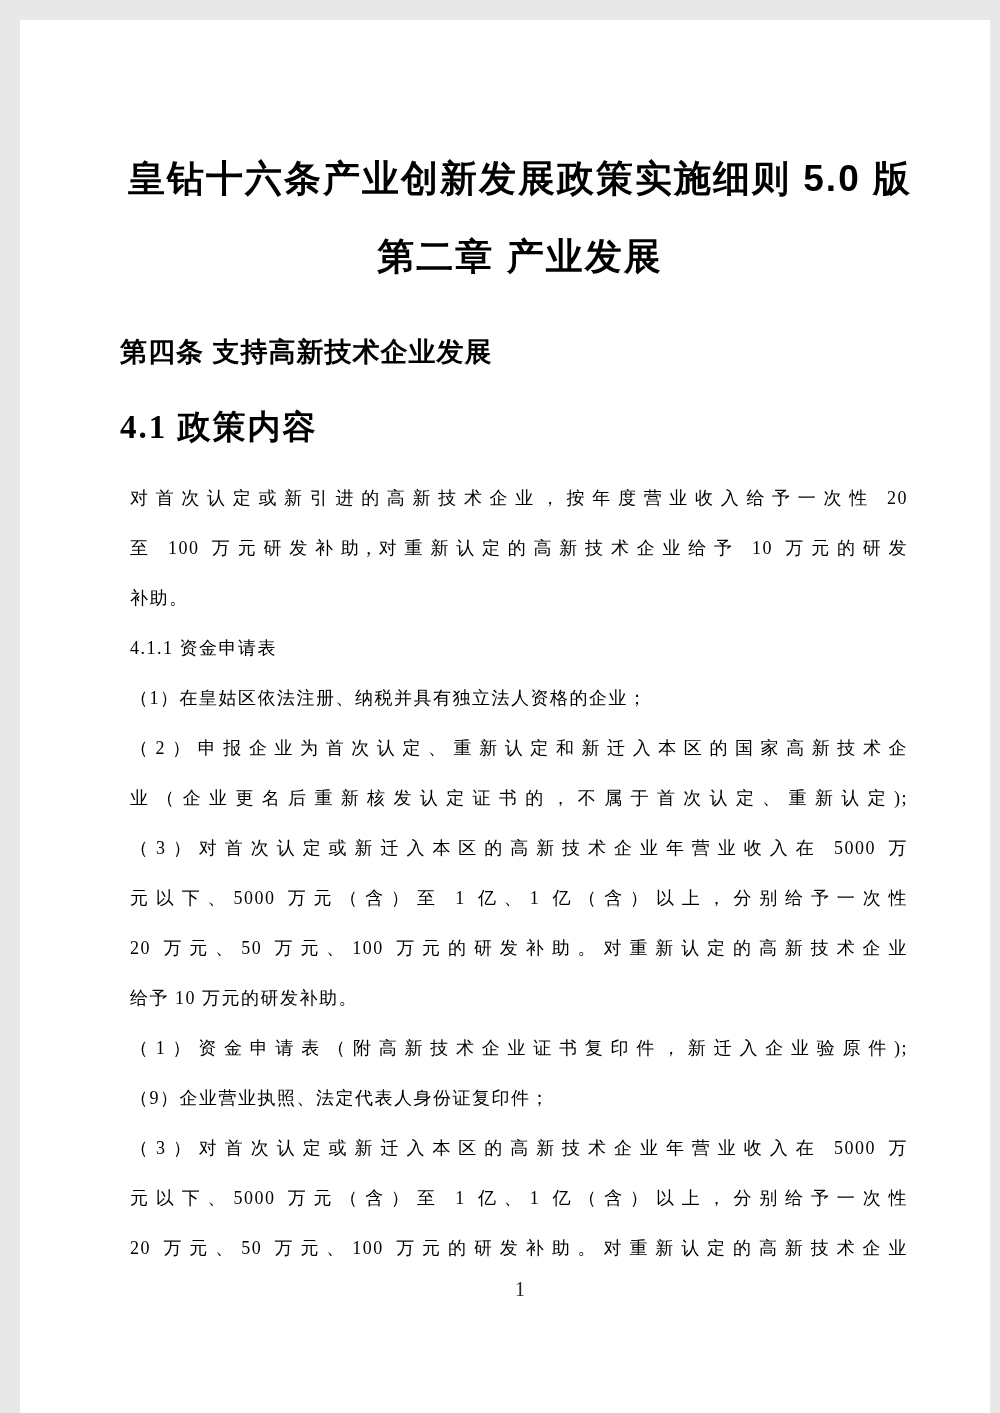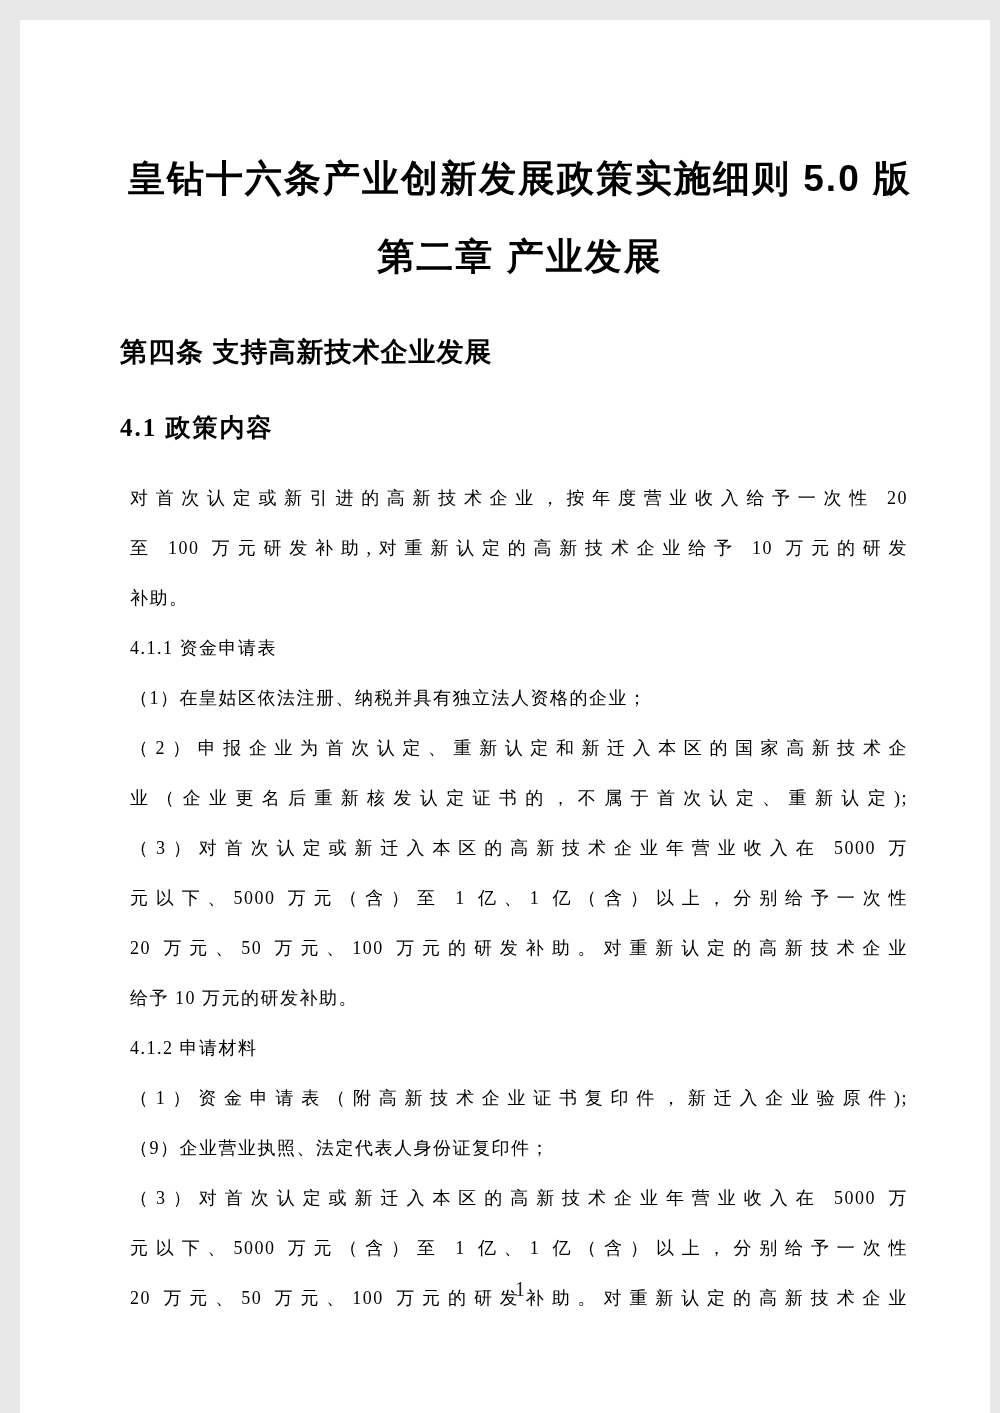--- a/index.html
+++ b/index.html
@@ -35,21 +35,21 @@
     font-size: 27px;
     line-height: 32px;
     letter-spacing: 1px;
   }
   .subsection-heading {
     position: absolute;
     top: 383px;
     left: 90px;
     font-family: "Liberation Serif", "DejaVu Serif", serif;
     font-weight: bold;
-    font-size: 25px;
+    font-size: 33px;
     line-height: 29px;
     letter-spacing: 2px;
   }
   .body-text {
     position: absolute;
     top: 433px;
     left: 90px;
     width: 818px;
     font-size: 18px;
   }
@@ -92,21 +92,20 @@
     <div class="line just">至 100 万元研发补助,对重新认定的高新技术企业给予 10 万元的研发</div>
     <div class="line">补助。</div>
     <div class="line">4.1.1 资金申请表</div>
     <div class="line">（1）在皇姑区依法注册、纳税并具有独立法人资格的企业；</div>
     <div class="line just">（2）申报企业为首次认定、重新认定和新迁入本区的国家高新技术企</div>
     <div class="line just">业（企业更名后重新核发认定证书的，不属于首次认定、重新认定);</div>
     <div class="line just">（3）对首次认定或新迁入本区的高新技术企业年营业收入在 5000 万</div>
     <div class="line just">元以下、5000 万元（含）至 1 亿、1 亿（含）以上，分别给予一次性</div>
     <div class="line just">20 万元、50 万元、100 万元的研发补助。对重新认定的高新技术企业</div>
     <div class="line">给予 10 万元的研发补助。</div>
-    <div class="line">4.1.2 申请材料</div>
     <div class="line just">（1）资金申请表（附高新技术企业证书复印件，新迁入企业验原件);</div>
     <div class="line">（9）企业营业执照、法定代表人身份证复印件；</div>
     <div class="line just">（3）对首次认定或新迁入本区的高新技术企业年营业收入在 5000 万</div>
     <div class="line just">元以下、5000 万元（含）至 1 亿、1 亿（含）以上，分别给予一次性</div>
     <div class="line just">20 万元、50 万元、100 万元的研发补助。对重新认定的高新技术企业</div>
   </div>
 
   <div class="page-number">1</div>
 
 </div>

